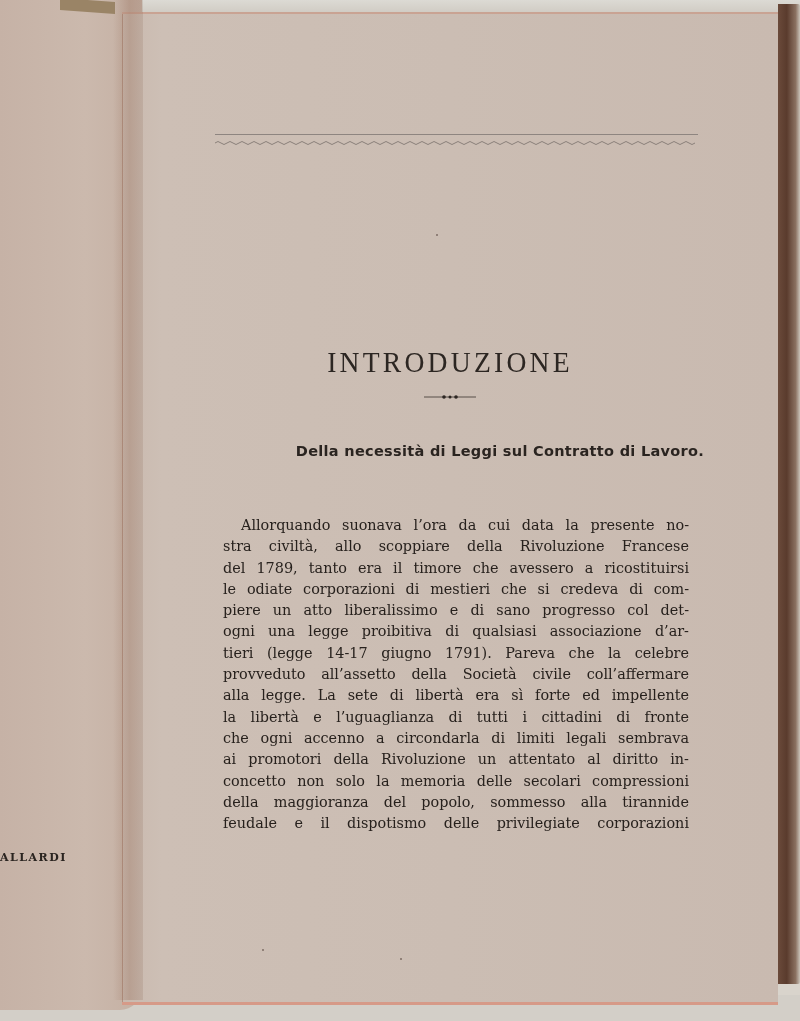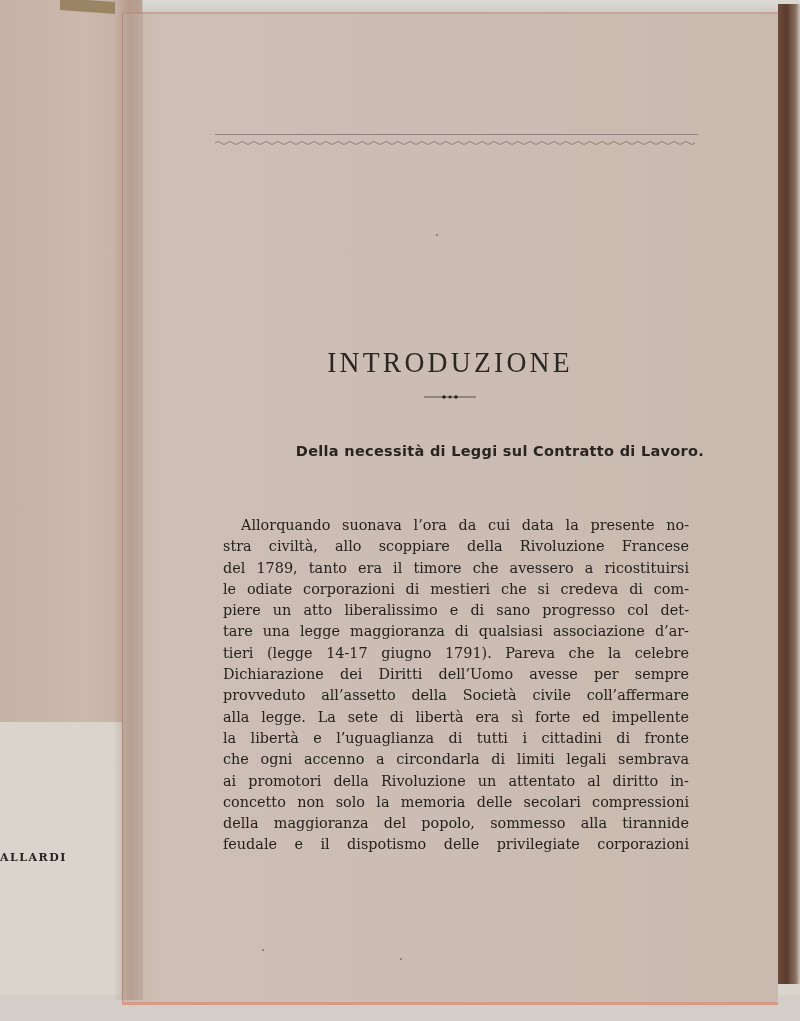--- a/index.html
+++ b/index.html
@@ -17,21 +17,21 @@
       background: #d3cfc8;
     }
     
     .cover-edge {
       position: absolute; left: 778px; top: 4px; width: 22px; height: 980px;
       background: linear-gradient(90deg, #6a4a3a 0%, #5a3b2d 40%, #8a7060 80%, #c9c2b8 100%);
       border-radius: 0 2px 2px 0;
     }
     
     .left-page {
-      position: absolute; left: 0; top: 0; width: 142px; height: 722px;
+      position: absolute; left: 0; top: 0; width: 142px; height: 1010px;
       background: linear-gradient(90deg, #c6b2a6 0%, #cbb9ad 60%, #c5b0a3 100%);
       border-bottom-right-radius: 22px;
     }
     .left-page-top {
       position: absolute; left: 60px; top: 0; width: 55px; height: 12px;
       background: #9a8466; transform: skewY(4deg);
     }
     .gutter-shadow {
       position: absolute; left: 113px; top: 0; width: 30px; height: 1000px;
       background: linear-gradient(90deg, rgba(150,110,90,0) 0%, rgba(150,110,90,0.35) 55%, rgba(120,80,60,0.15) 100%);
@@ -109,23 +109,22 @@
   </svg>
 
   <div class="subtitle">Della necessità di Leggi sul Contratto di Lavoro.</div>
 
   <div class="body-text">
     <span class="line indent">Allorquando suonava l’ora da cui data la presente no-</span>
     <span class="line">stra civiltà, allo scoppiare della Rivoluzione Francese</span>
     <span class="line">del 1789, tanto era il timore che avessero a ricostituirsi</span>
     <span class="line">le odiate corporazioni di mestieri che si credeva di com-</span>
     <span class="line">piere un atto liberalissimo e di sano progresso col det-</span>
-    <span class="line">tare una legge maggioranza di qualsiasi associazione d’ar-</span>
+    <span class="line">ogni una legge proibitiva di qualsiasi associazione d’ar-</span>
     <span class="line">tieri (legge 14-17 giugno 1791). Pareva che la celebre</span>
-    <span class="line">Dichiarazione dei Diritti dell’Uomo avesse per sempre</span>
     <span class="line">provveduto all’assetto della Società civile coll’affermare</span>
     <span class="line">alla legge. La sete di libertà era sì forte ed impellente</span>
     <span class="line">la libertà e l’uguaglianza di tutti i cittadini di fronte</span>
     <span class="line">che ogni accenno a circondarla di limiti legali sembrava</span>
     <span class="line">ai promotori della Rivoluzione un attentato al diritto in-</span>
     <span class="line">concetto non solo la memoria delle secolari compressioni</span>
     <span class="line">della maggioranza del popolo, sommesso alla tirannide</span>
     <span class="line">feudale e il dispotismo delle privilegiate corporazioni</span>
   </div>
 

